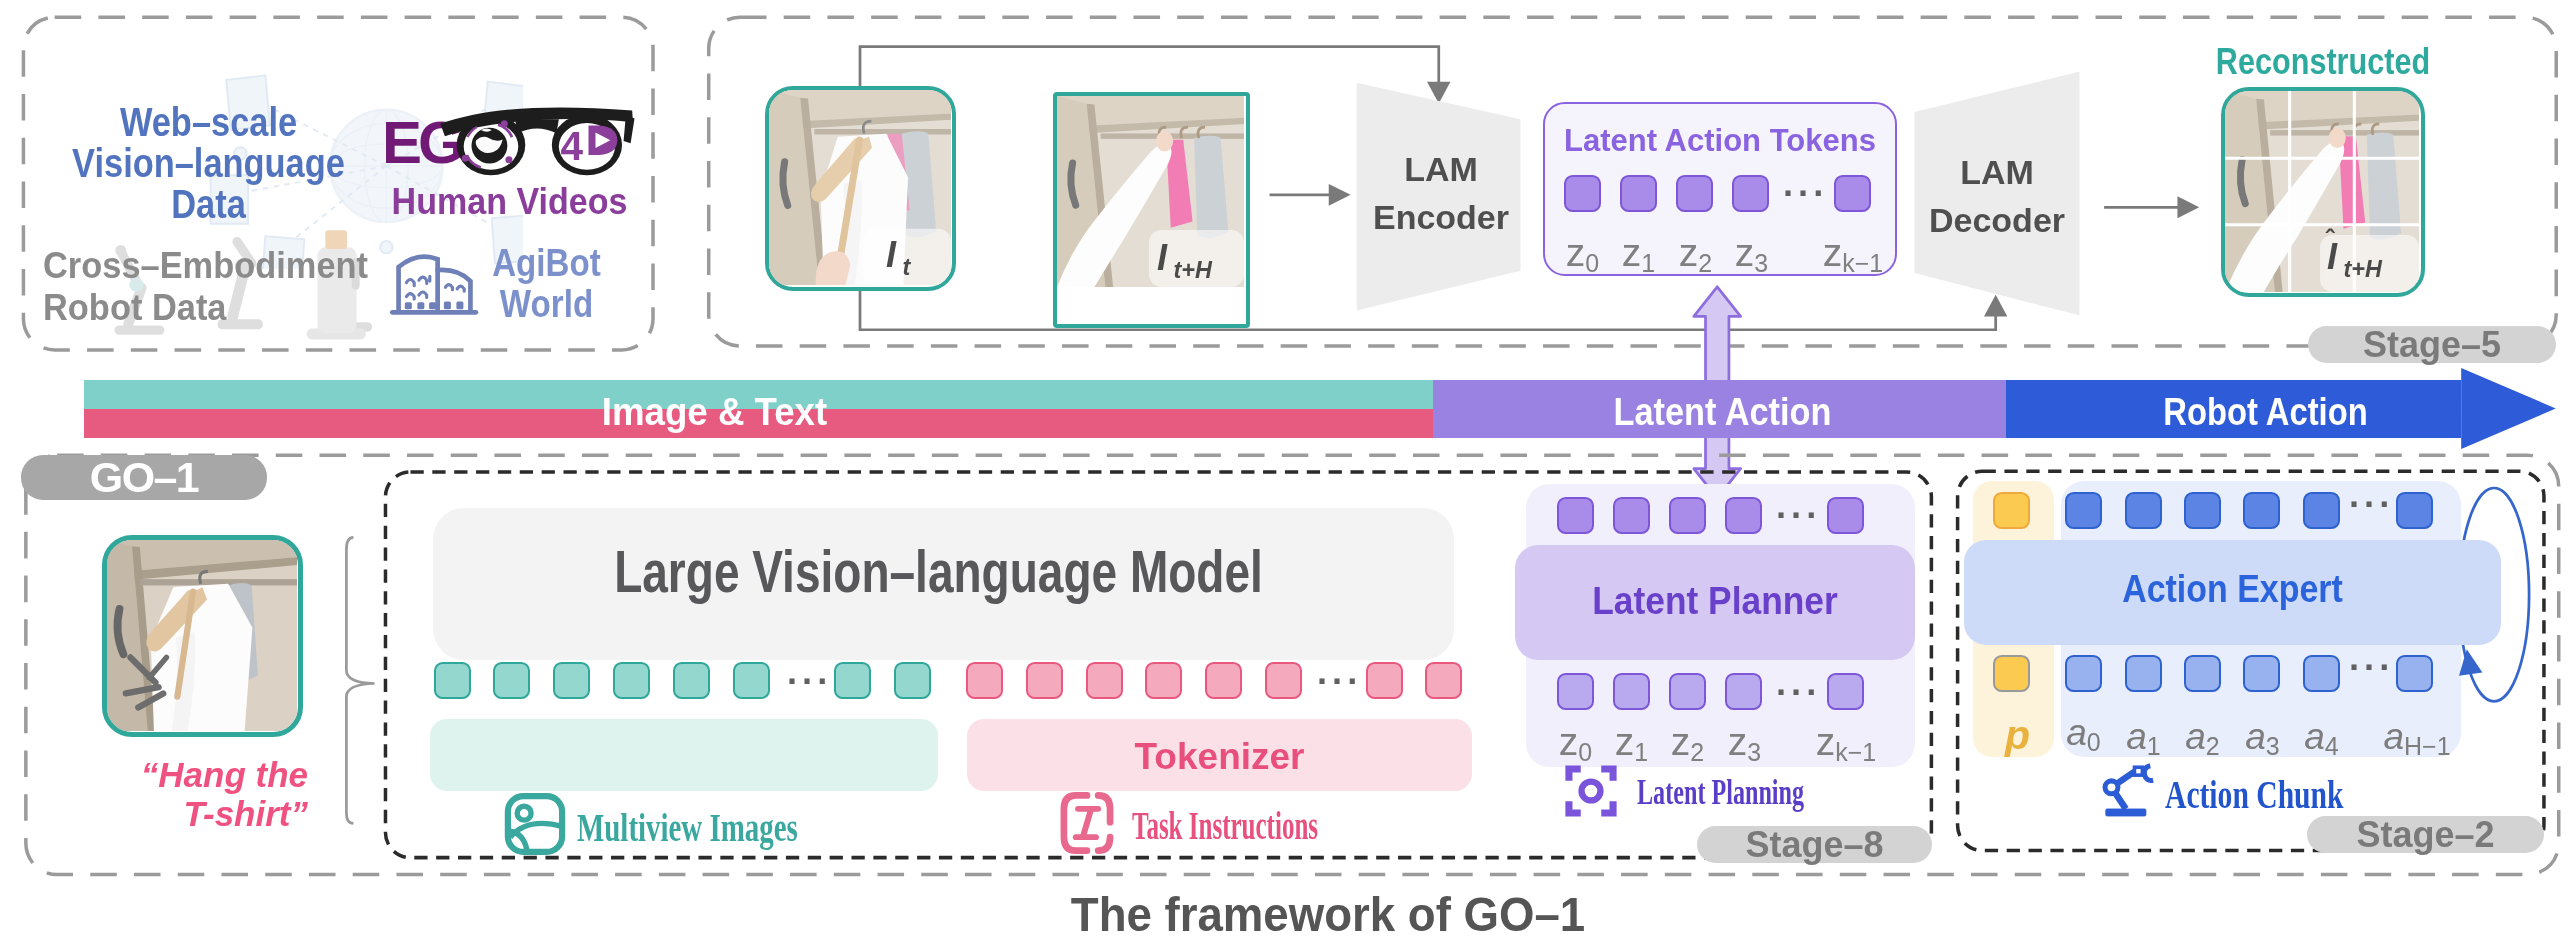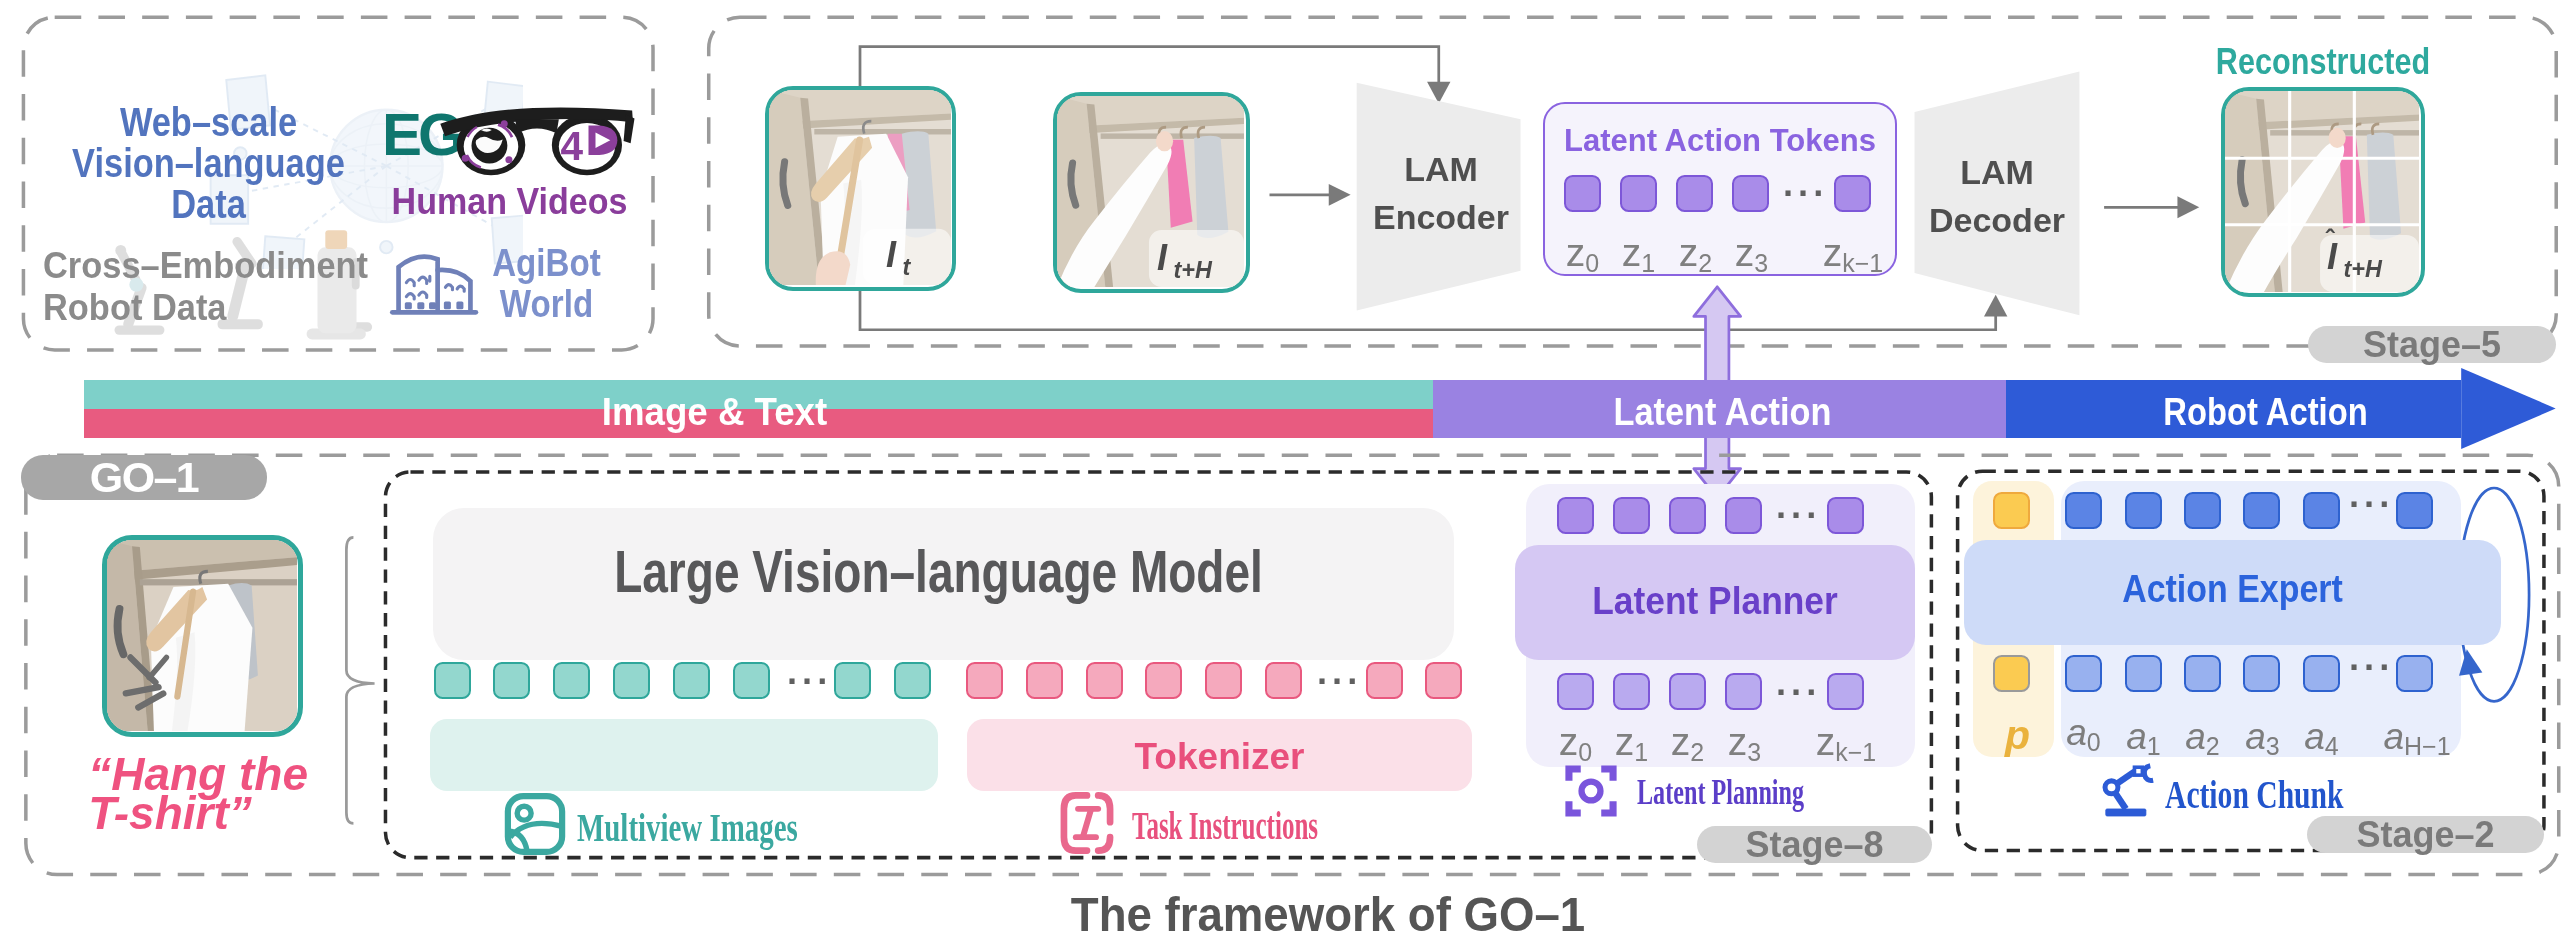--- a/index.html
+++ b/index.html
@@ -52,21 +52,21 @@
     <path d="M90 218 l50 4 l-4 56 l-50 -4 z"></path>
     <path d="M375 20 l48 6 l-6 62 l-48 -6 z"></path>
     <path d="M380 195 l48 -4 l4 58 l-48 4 z"></path>
     <circle cx="58" cy="112" r="8"></circle>
         <circle cx="412" cy="112" r="8"></circle>
         <circle cx="245" cy="232" r="8"></circle>
   </g>
 </svg>
 <div class="abs ctr" style="left:27px;top:102px;width:363px;font-size:40px;line-height:41px;font-weight:bold;color:#5274be;transform:scaleX(0.86)">Web–scale<br>Vision–language<br>Data</div>
 
-<div class="abs" style="left:382px;top:105px;font-size:60px;line-height:60px;font-weight:bold;color:#0f766e;letter-spacing:-3.9px">EG</div>
+<div class="abs" style="left:382px;top:113px;font-size:60px;line-height:60px;font-weight:bold;color:#701a75;letter-spacing:-3.9px">EG</div>
 <svg class="abs" style="left:437px;top:102px" width="200" height="78" viewBox="0 0 256 100">
   <ellipse cx="69" cy="55" rx="44" ry="39" fill="#1d1d1d"></ellipse>
   <ellipse cx="69" cy="57" rx="35" ry="30" fill="#fff"></ellipse>
   <ellipse cx="192" cy="55" rx="45" ry="39" fill="#1d1d1d"></ellipse>
   <ellipse cx="192" cy="57" rx="36" ry="30" fill="#fff"></ellipse>
   <path d="M4 28 C60 8 140 2 250 11 L251 26 C170 17 70 22 10 44 Z" fill="#1d1d1d"></path>
   <path d="M100 22 L156 22 L153 40 Q128 28 103 40 Z" fill="#1d1d1d"></path>
   <path d="M242 16 l11 5 l-5 32 l-9 -3 z" fill="#1d1d1d"></path>
   <circle cx="67" cy="56" r="23" fill="#1d1d1d"></circle>
   <path d="M50 49 q8 -7 16 -3 q10 6 18 2 q-3 13 -12 16 q-12 4 -19 -4 q-5 -6 -3 -11 z" fill="#fbfbfb"></path>
@@ -188,21 +188,21 @@
 <div class="abs ctr" style="left:2031px;top:390px;width:469px;font-size:39px;font-weight:bold;color:#fff;transform:scaleX(0.84)">Robot Action</div>
 
 <svg class="abs" style="left:0px;top:445px" width="2576" height="453" viewBox="0 0 3298 580">
   <rect x="33" y="13" width="3243" height="537" rx="40" fill="none" stroke="#9b9b9b" stroke-width="4.5" stroke-dasharray="34 22"></rect>
 </svg>
 <div class="pill-d" style="left:21px;top:455px;width:246px;height:45px;line-height:45px;border-radius:22px;font-size:43px;letter-spacing:-1.6px">GO–1</div>
 
 <svg class="abs" style="left:312px;top:531px" width="86" height="305" viewBox="0 0 110 390">
   <path d="M53 8 Q44 8 44 24 L44 178 Q44 194 80 195 Q44 196 44 212 L44 360 Q44 374 53 374" fill="none" stroke="#9a9a9a" stroke-width="3.5"></path>
 </svg>
-<div class="abs" style="right:calc(2576px - 308px);top:755px;font-size:46px;line-height:39px;font-weight:bold;font-style:italic;color:#ef5280;text-align:left;white-space:nowrap">“Hang the<br>T-shirt”</div>
+<div class="abs" style="right:calc(2576px - 308px);top:755px;font-size:35px;line-height:39px;font-weight:bold;font-style:italic;color:#ef5280;text-align:right;white-space:nowrap">“Hang the<br>T-shirt”</div>
 
 <svg class="abs" style="left:375px;top:461px" width="1570" height="406" viewBox="0 0 2010 520">
   <rect x="13" y="14" width="1980" height="494" rx="32" fill="none" stroke="#2b2b2b" stroke-width="4.5" stroke-dasharray="17 11"></rect>
 </svg>
 <div class="abs" style="left:433px;top:508px;width:1021px;height:152px;background:#f4f3f4;border-radius:31px"></div>
 <div class="abs ctr" style="left:428px;top:538px;width:1021px;font-size:59px;font-weight:bold;color:#58585a;transform:scaleX(0.78)">Large Vision–language Model</div>
 
 <div class="tok te" style="left:434px;top:662px"></div>
 <div class="tok te" style="left:493px;top:662px"></div>
 <div class="tok te" style="left:553px;top:662px"></div>
@@ -342,21 +342,21 @@
  <path d="M95 120 Q100 160 90 250 L110 250 Q122 160 118 115 Z" fill="#f1f1f1"></path>
  <path d="M128 60 Q120 64 110 62 L60 120 Q50 132 56 140 Q64 148 74 138 L132 74 Z" fill="#dcb988"></path>
  <path d="M116 64 L92 210" stroke="#d3ab74" stroke-width="9" stroke-linecap="round"></path>
  <path d="M60 250 Q58 216 78 208 Q100 202 104 224 L98 250 Z" fill="#eec9b4"></path>
  <rect width="233" height="250" fill="#fff" opacity="0.3"></rect>
  <rect x="120" y="178" width="113" height="72" rx="16" fill="#fff" opacity="0.55"></rect>
 </svg>
 <div class="abs" style="left:117px;top:144px;font-size:36px;font-weight:bold;font-style:italic;color:#4a4a4a">I<span style="font-size:23.4px;vertical-align:-7.8px"> t</span></div>
 </div>
 
-<div class="abs" style="left:1053px;top:92px;width:197px;height:201px;border:4.7px solid #2fa79b;border-radius:28px;box-sizing:border-box;overflow:hidden">
+<div class="abs" style="left:1053px;top:92px;width:197px;height:236px;border:4.7px solid #2fa79b;border-radius:4px;box-sizing:border-box;overflow:hidden">
 <svg width="187" height="191" viewBox="0 0 240 245" preserveAspectRatio="none">
  <rect width="240" height="245" fill="#d9cfc0"></rect>
  <polygon points="0,0 240,0 240,28 0,40" fill="#cfc2ae"></polygon>
  <polygon points="0,40 240,28 240,36 0,50" fill="#ab9c84"></polygon>
  <polygon points="0,0 38,10 62,245 0,245" fill="#c4b6a0"></polygon>
  <polygon points="38,10 48,11 72,245 62,245" fill="#9c8d75"></polygon>
  <path d="M20 86 q-6 28 4 54" stroke="#3e3e3e" stroke-width="9" fill="none" stroke-linecap="round"></path>
  <rect x="56" y="48" width="184" height="7" fill="#a29681"></rect>
  <path d="M176 54 q24 -6 34 0 l10 120 q-26 14 -40 4 z" fill="#b7bdc5"></path>
  <path d="M140 56 l22 0 l12 105 l-28 8 z" fill="#eb4694"></path>

